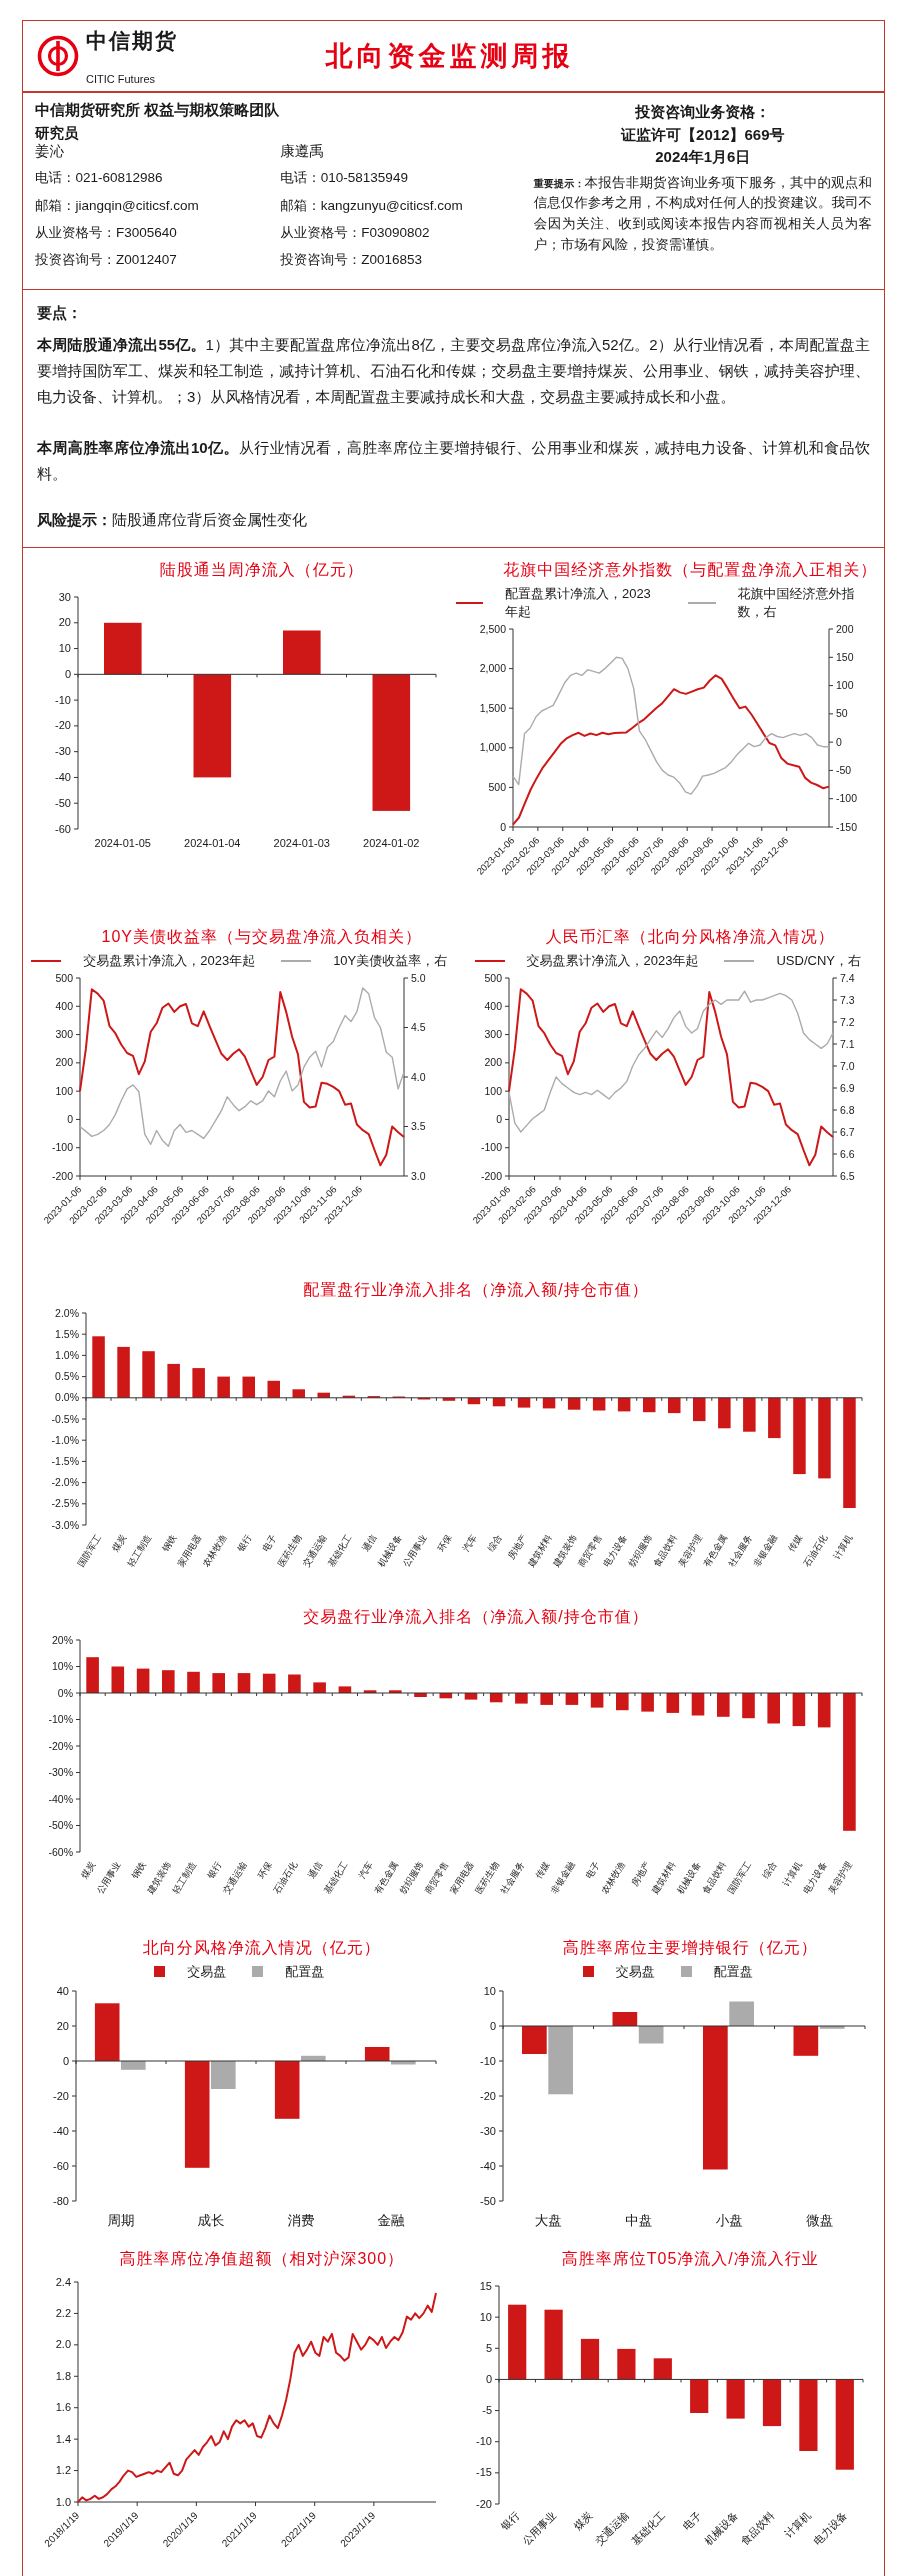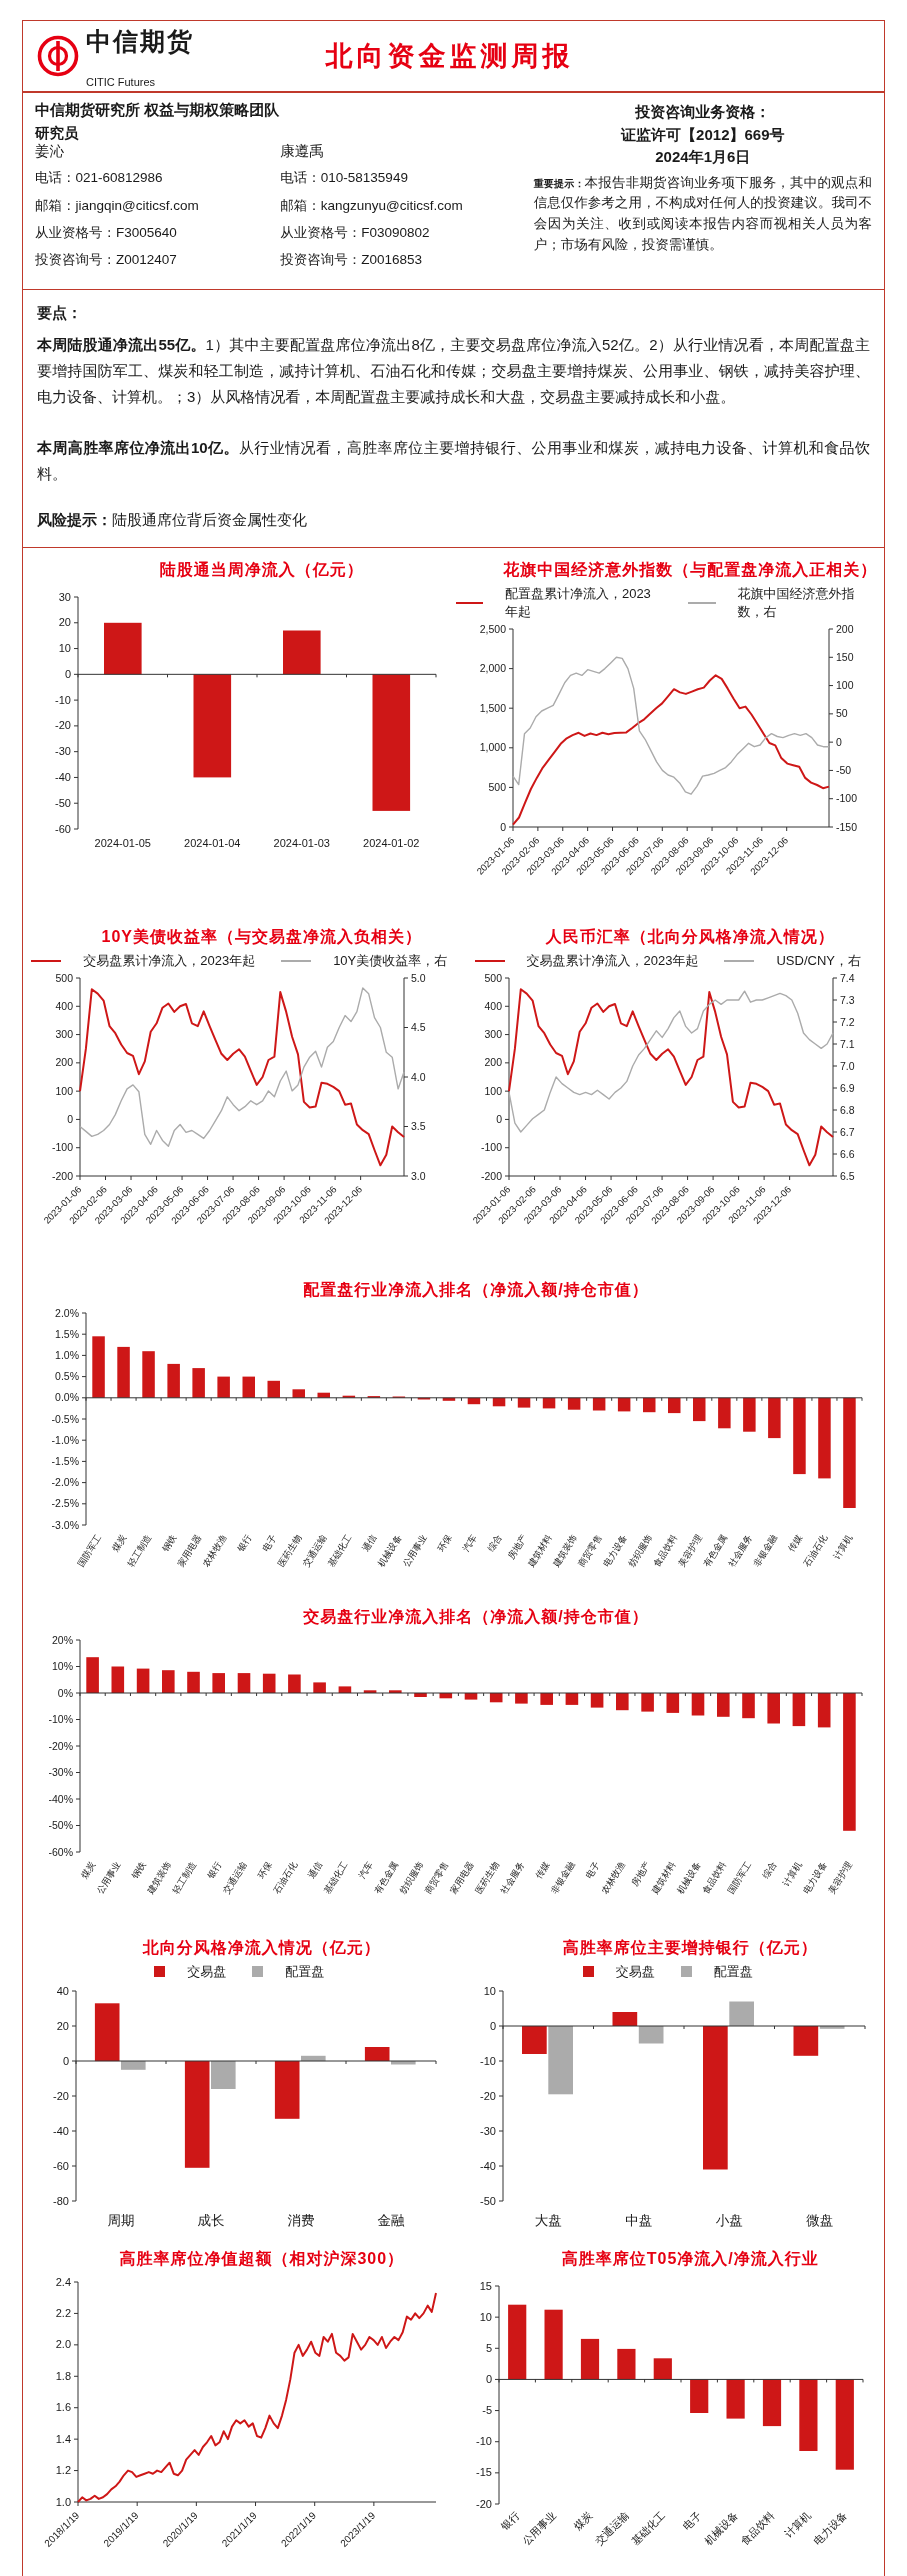--- a/index.html
+++ b/index.html
@@ -7,21 +7,21 @@
   }
   *{box-sizing:border-box;margin:0;padding:0;}
   body{width:907px;background:#ffffff;font-family:"Liberation Sans","DejaVu Sans",sans-serif;color:var(--ink);}
   .page{width:907px;padding:20px 22px 30px 22px;background:#fff;}
   .doc{border:1.5px solid var(--border);}
   svg{font-family:"Liberation Sans","DejaVu Sans",sans-serif;display:block;}
 
   
   .hdr{display:flex;align-items:center;position:relative;height:72px;border-bottom:2px solid var(--border);padding:0 14px;}
   .logo{display:flex;align-items:center;gap:7px;}
-  .logo-text .cn{font-size:25px;font-weight:bold;letter-spacing:2px;}
+  .logo-text .cn{font-size:21px;font-weight:bold;letter-spacing:2px;}
   .logo-text .en{font-size:11px;margin-top:18px;}
   .hdr-title{position:absolute;left:0;right:8px;text-align:center;color:var(--red);font-size:27px;font-weight:bold;letter-spacing:4px;}
 
   
   .info{display:flex;border-bottom:1.5px solid var(--border);padding:8px 12px 10px 12px;gap:8px;}
   .info-left{flex:1.45;}
   .team{font-size:15px;font-weight:bold;}
   .role{font-size:14.5px;font-weight:bold;margin-top:4px;}
   .an-cols{display:flex;}
   .an{flex:1;font-size:13.5px;line-height:1.2;}
@@ -36,21 +36,21 @@
   .kp{border-bottom:1.5px solid var(--border);padding:10px 14px 14px 14px;font-size:15px;line-height:1.72;}
   .kp h3{font-size:15px;margin-bottom:6px;}
   .kp p{text-align:justify;}
   .kp .risk{margin-top:20px;}
 
   
   .charts{border-bottom:1.5px solid var(--border);padding:8px 4px 4px 4px;}
   .grid{display:grid;grid-template-columns:1fr 1fr;column-gap:4px;row-gap:10px;}
   .chart{display:flex;flex-direction:column;align-items:center;}
   .wide{grid-column:1 / -1;}
-  .chart-title{color:var(--red);font-weight:bold;font-size:16px;letter-spacing:1px;text-align:center;margin:4px 0 2px 0;padding-left:45px;}
+  .chart-title{color:var(--red);font-weight:normal;font-size:16px;letter-spacing:1px;text-align:center;margin:4px 0 2px 0;padding-left:45px;}
   .chart-legend{display:flex;justify-content:center;gap:26px;align-items:center;font-size:13px;margin:2px 0 0 0;min-height:18px;}
   .chart-legend .it{display:flex;align-items:center;gap:22px;}
   .sw-line{display:inline-block;width:30px;height:2px;}
   .sw-box{display:inline-block;width:11px;height:11px;}
 </style>
 </head>
 <body>
 
 <div class="page">
   <div class="doc">

